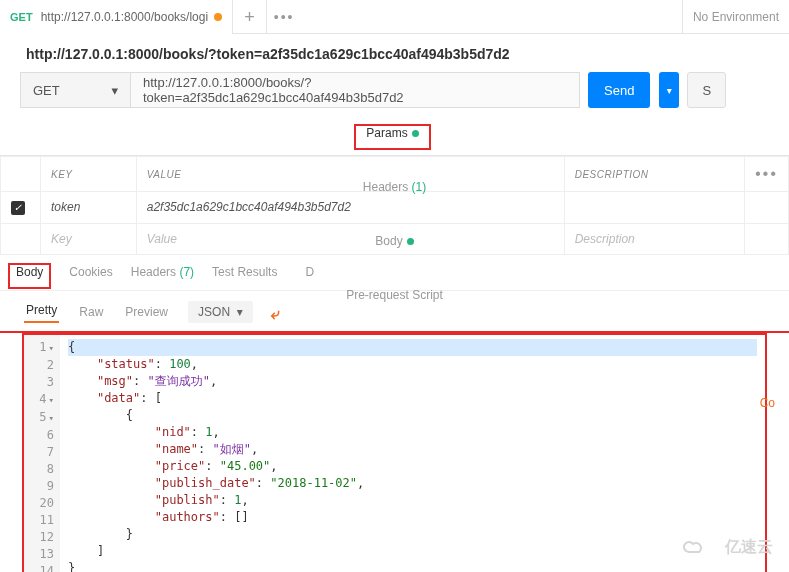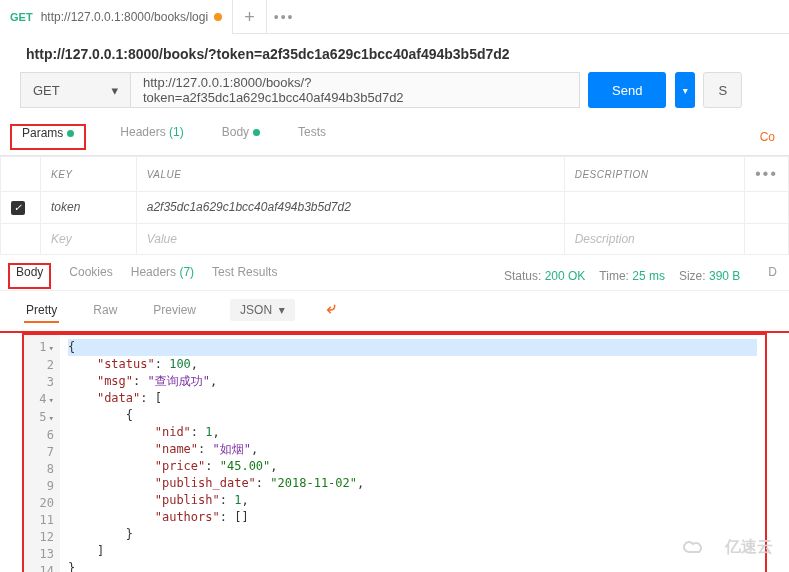--- a/index.html
+++ b/index.html
@@ -11,40 +11,40 @@
 .dot-orange { width: 8px; height: 8px; border-radius: 50%; background: #f7941d; margin-left: 6px; }
 .plus-btn { width: 34px; text-align: center; font-size: 18px; color: #999; border-right: 1px solid #e5e5e5; height: 34px; line-height: 34px; }
 .kebab { width: 34px; text-align: center; color: #999; font-size: 14px; letter-spacing: 2px; }
 .env { margin-left: auto; color: #999; padding: 0 10px; border-left: 1px solid #e5e5e5; height: 34px; line-height: 34px; }
 .url-title { font-size: 14px; font-weight: bold; color: #333; padding: 12px 26px 10px; }
 .req-row { display: flex; align-items: center; padding: 0 20px 8px; gap: 8px; }
 .red-box { border: 2px solid #e72828; }
 .req-line { display: flex; border: 1px solid #ddd; background: #f5f5f5; height: 36px; width: 560px; }
 .method-sel { display: flex; align-items: center; padding: 0 12px; width: 110px; border-right: 1px solid #ddd; color: #555; font-size: 13px; justify-content: space-between; }
 .url-input { flex: 1; padding: 0 12px; display: flex; align-items: center; color: #555; font-size: 13px; background: #fafafa; }
-.send-btn { background: #0083ff; color: #fff; height: 36px; display: flex; align-items: center; border-radius: 3px; font-size: 13px; padding: 0 24px; font-weight: 500; }
+.send-btn { background: #0083ff; color: #fff; height: 36px; display: flex; align-items: center; border-radius: 3px; font-size: 13px; padding: 0 16px; font-weight: 500; }
 .send-drop { background: #0083ff; color: #fff; height: 36px; width: 20px; display: flex; align-items: center; justify-content: center; border-radius: 3px; margin-left: 1px; font-size: 10px; }
 .save-btn { background: #f5f5f5; border: 1px solid #ddd; color: #555; height: 36px; padding: 0 14px; display: flex; align-items: center; border-radius: 3px; font-size: 13px; }
-.tabs-row { display: flex; padding: 8px 14px 6px; border-bottom: 1px solid #e5e5e5; height: 40px; gap: 30px; align-items: center; }
+.tabs-row { display: flex; padding: 8px 14px 6px; border-bottom: 1px solid #e5e5e5; height: 40px; gap: 30px; align-items: center; flex-direction: column; }
 .tabs-row .rtab { color: #999; font-size: 12px; cursor: pointer; padding: 0 4px 10px; }
 .tabs-row .rtab.active { color: #333; }
 .dot-green { display:inline-block; width:7px; height:7px; border-radius:50%; background:#26b47f; margin-left:4px; vertical-align:middle; }
 .count { color: #26b47f; }
 .cookies-link { margin-left: auto; color: #f26c23; font-size: 12px; }
 .params-table { border-collapse: collapse; width: 100%; font-style: italic; }
 .params-table th { text-align: left; font-size: 10px; color: #888; font-weight: normal; padding: 8px 10px; border: 1px solid #eee; background: #fff; letter-spacing: 0.5px; }
 .params-table td { padding: 8px 10px; border: 1px solid #eee; color: #555; font-size: 12px; }
 .params-table .placeholder { color: #bbb; }
 .checkbox { width: 14px; height: 14px; background: #333; color: #fff; display: inline-flex; align-items: center; justify-content: center; font-size: 10px; border-radius: 2px; }
 .resp-tabs { display: flex; padding: 8px 12px 0; align-items: center; border-bottom: 1px solid #eee; height: 36px; gap: 18px; }
 .resp-tabs .restab { color: #999; font-size: 12px; padding-bottom: 8px; }
 .resp-tabs .restab.active { color: #333; }
 .status-block { margin-left: auto; display: flex; gap: 14px; font-size: 12px; color: #888; }
 .status-block .ok { color: #26b47f; }
-.view-row { display: flex; padding: 8px 24px; align-items: flex-start; gap: 32px; border-bottom: 2px solid #e72828; }
+.view-row { display: flex; padding: 8px 24px; align-items: flex-end; gap: 18px; border-bottom: 2px solid #e72828; }
 .view-row .vtab { color: #999; font-size: 12px; padding: 4px 2px; }
 .view-row .vtab.active { color: #333; border-bottom: 2px solid #f26c23; }
 .json-sel { background: #f3f3f3; padding: 4px 10px; border-radius: 2px; color: #666; font-size: 12px; }
 .wrap-icon { color: #f26c23; font-size: 16px; font-weight: bold; }
 .code-area { border: 2px solid #e72828; margin: 0 22px 14px; padding: 0; background: #fff; font-family: Consolas, Monaco, monospace; font-size: 12px; display: flex; }
 .gutter { background: #f5f5f5; color: #999; text-align: right; padding: 4px 6px; user-select: none; width: 36px; }
 .gutter div { line-height: 17px; }
 .gutter .fold::after { content: '▾'; font-size: 9px; color: #888; margin-left: 2px; }
 .code { padding: 4px 8px; flex: 1; }
 .code div { line-height: 17px; white-space: pre; }
@@ -62,20 +62,21 @@
 <body>
 
 <div class="top-row">
   <div class="tab">
     <span class="method">GET</span>
     <span class="tab-title">http://127.0.0.1:8000/books/logi</span>
     <span class="dot-orange"></span>
   </div>
   <div class="plus-btn">+</div>
   <div class="kebab">•••</div>
+  <div class="env">No Environment</div>
 </div>
 
 <div class="url-title">http://127.0.0.1:8000/books/?token=a2f35dc1a629c1bcc40af494b3b5d7d2</div>
 
 <div class="req-row">
   <div class="req-line red-box">
     <div class="method-sel">
       <span>GET</span>
       <span>▾</span>
     </div>
@@ -85,20 +86,21 @@
   <div class="send-drop">▾</div>
   <div class="save-btn">S</div>
 </div>
 
 <div class="tabs-row">
   <span class="params-wrap">
     <span class="rtab active"><span>Params</span><span class="dot-green"></span></span>
   </span>
   <span class="rtab"><span>Headers</span> <span class="count">(1)</span></span>
   <span class="rtab"><span>Body</span><span class="dot-green"></span></span>
+  <span class="rtab">Pre-request Script</span>
   <span class="rtab">Tests</span>
   <span class="cookies-link">Co</span>
 </div>
 
 <table class="params-table">
   <thead>
     <tr>
       <th style="width:40px"></th>
       <th>KEY</th>
       <th>VALUE</th>
@@ -124,25 +126,20 @@
   </tbody>
 </table>
 
 <div class="resp-tabs">
   <span class="body-tab-wrap">
     <span class="restab active">Body</span>
   </span>
   <span class="restab">Cookies</span>
   <span class="restab"><span>Headers</span> <span class="count">(7)</span></span>
   <span class="restab">Test Results</span>
-  <div class="status-block">
-    <span><span>Status:</span> <span class="ok">200 OK</span></span>
-    <span><span>Time:</span> <span class="ok">25 ms</span></span>
-    <span><span>Size:</span> <span class="ok">390 B</span></span>
-  </div>
   <span class="restab" style="margin-left:10px">D</span>
 </div>
 
 <div class="view-row">
   <span class="vtab active">Pretty</span>
   <span class="vtab">Raw</span>
   <span class="vtab">Preview</span>
   <span class="json-sel"><span>JSON</span>&nbsp;&nbsp;▾</span>
   <span class="wrap-icon">⤶</span>
 </div>

